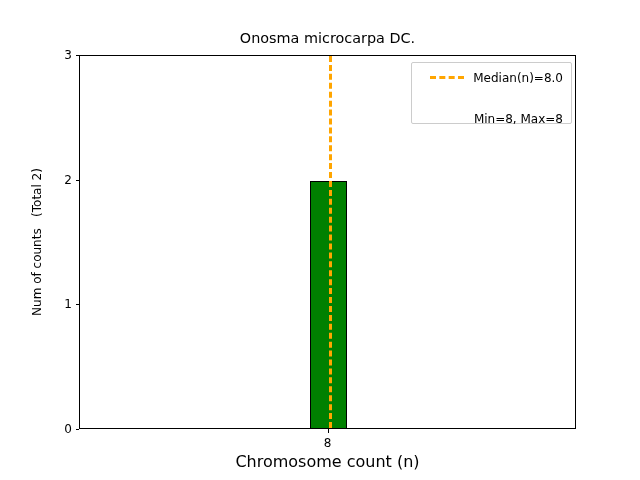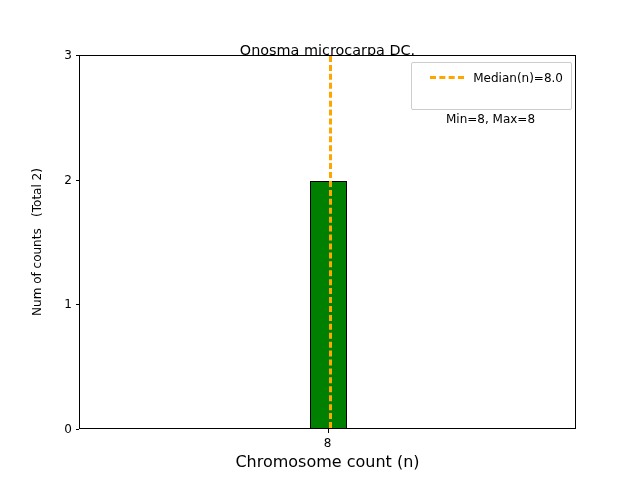--- a/index.html
+++ b/index.html
@@ -21,28 +21,27 @@
     left: 0; top: 0;
     width: 640px;
     height: 480px;
     background: #ffffff;
   }
 
   
   #chart-title {
     position: absolute;
     left: 79px;
-    top: 42px;
+    top: 30px;
     width: 497px;
     text-align: center;
     font-size: 14.4px;
     line-height: 17px;
     color: #000000;
     white-space: nowrap;
-    text-decoration: underline;
   }
 
   
   #plot-area {
     position: absolute;
     left: 79px;
     top: 55px;
     width: 497px;
     height: 374px;
     background: #ffffff;
@@ -141,21 +140,21 @@
   
   #legend {
     position: absolute;
     left: 411px;
     top: 62px;
     width: 161px;
     box-sizing: border-box;
     background: #ffffff;
     border: 0.8px solid #cccccc;
     border-radius: 2px;
-    padding: 6px 8px 6px 6px;
+    padding: 6px 8px 20px 6px;
   }
   .legend-row {
     display: flex;
     align-items: center;
     justify-content: flex-end;
     height: 17px;
   }
   .legend-sample {
     width: 34px;
     height: 0;
@@ -164,21 +163,21 @@
     flex: 0 0 auto;
   }
   .legend-text {
     font-size: 12px;
     line-height: 14px;
     color: #000000;
     white-space: nowrap;
     text-align: left;
   }
   .legend-text.right {
-    text-align: center;
+    text-align: right;
     width: 100%;
     margin-top: 48px;
   }
 </style>
 </head>
 <body>
 
 <div id="figure">
 
   <div id="chart-title">Onosma microcarpa DC.</div>

